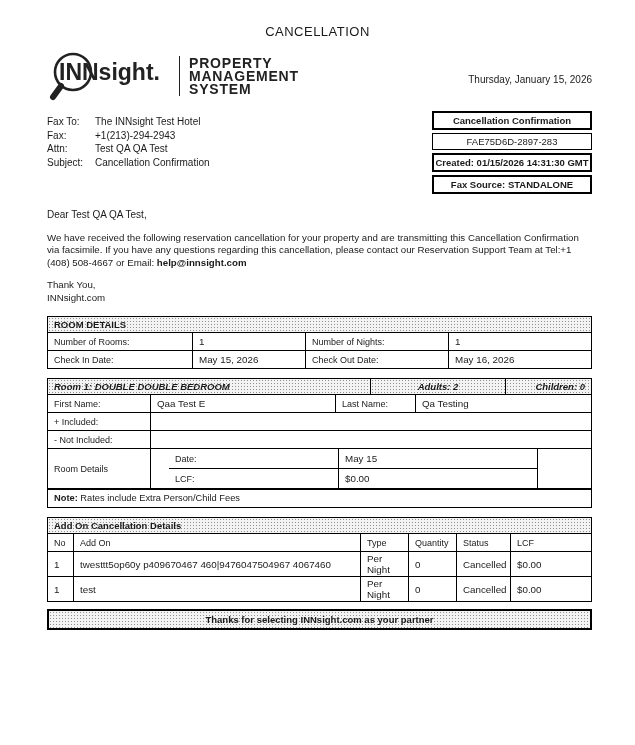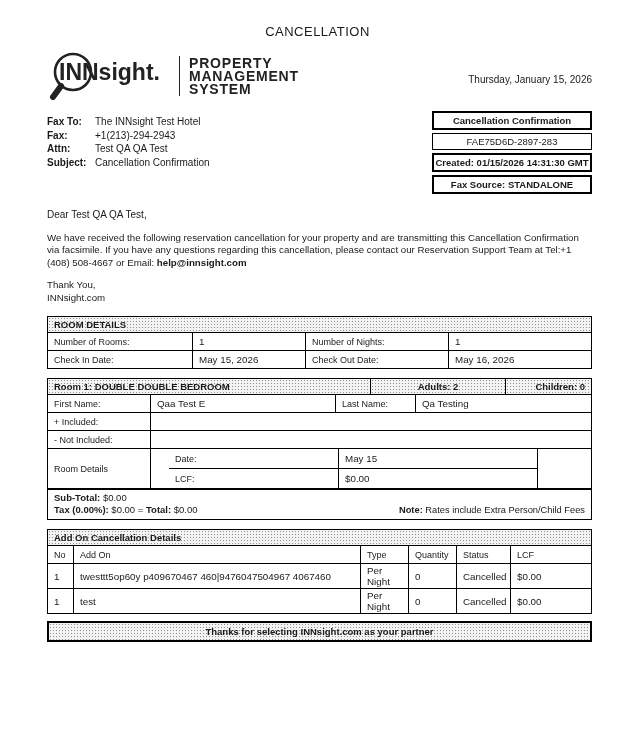--- a/index.html
+++ b/index.html
@@ -36,21 +36,21 @@
   }
   .logo-tagline {
     font-size: 14px; font-weight: bold;
     letter-spacing: .8px; line-height: 13px; color:#222;
   }
   .header-date { font-size: 10px; padding-top: 6px; }
 
   
   .fax-row { margin-top: 8px; display: flex; justify-content: space-between; }
   .fax-info { font-size: 10px; line-height: 13.5px; padding-top: 4px; }
-  .fax-info .lbl { display: inline-block; width: 48px; font-weight: bold; }
+  .fax-info .lbl { display: inline-block; width: 48px; font-weight: normal; }
   .conf-box { width: 160px; }
   .conf-box .cb-row {
     border: 2px solid #000;
     text-align: center;
     font-size: 9.5px;
     padding: 2px 1px;
     margin-bottom: 3px;
   }
   .conf-box .cb-row.thin { border-width: 1px; }
   .cb-bold { font-weight: bold; }
@@ -81,21 +81,21 @@
     border-right: 1px solid #000;
     padding: 1px 6px;
     min-height: 17px;
     display: flex; align-items: center;
   }
   .cell:last-child { border-right: none; }
   .cell.lab { font-size: 9px; }
   .cell.val { font-size: 9.8px; }
 
   
-  .room1-head { display: flex; border-bottom: 1.5px solid #000; font-weight: bold; }
+  .room1-head { display: flex; border-bottom: 1.5px solid #000; font-weight: bold; font-style: italic; }
   .room1-head .hcell {
     padding: 2px 6px; min-height: 15px;
     display: flex; align-items: center;
     border-right: 1px solid #000;
   }
   .room1-head .hcell:last-child { border-right: none; }
 
   
   .subcol { display: flex; flex-direction: column; flex: 1; }
   .subrow { display: flex; border-bottom: 1px solid #000; flex: 1; margin-left: 18px; }
@@ -224,24 +224,20 @@
             <div class="cell val" style="flex:1; border-right:none;">May 15</div>
           </div>
           <div class="subrow">
             <div class="cell lab" style="width:170px;">LCF:</div>
             <div class="cell val" style="flex:1; border-right:none;">$0.00</div>
           </div>
         </div>
         <div class="cell" style="width:54px; border-right:none; border-left:1px solid #000;"></div>
       </div>
       <div class="subtotal-row">
-        <div>
-          <div><span class="b">Sub-Total:</span><span> $0.00</span></div>
-          <div><span class="b">Tax (0.00%):</span><span> $0.00 = </span><span class="b">Total:</span><span> $0.00</span></div>
-        </div>
         <div class="note"><span class="b">Note:</span><span> Rates include Extra Person/Child Fees</span></div>
       </div>
     </div>
 
     <div class="tbl">
       <div class="thead pattern" style="min-height:13px;">Add On Cancellation Details</div>
       <div class="trow">
         <div class="cell lab" style="width:26px;">No</div>
         <div class="cell lab" style="flex:1;">Add On</div>
         <div class="cell lab" style="width:48px;">Type</div>

